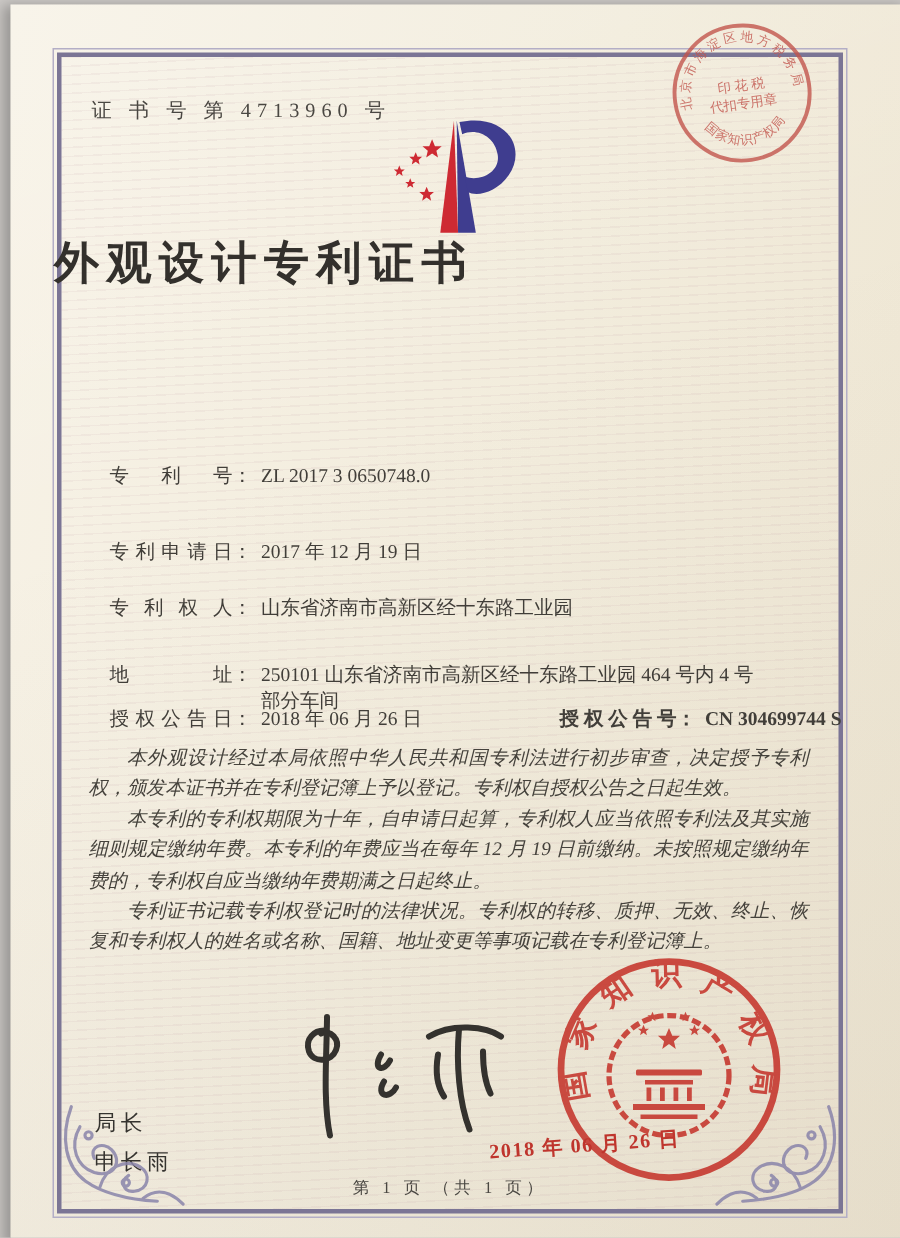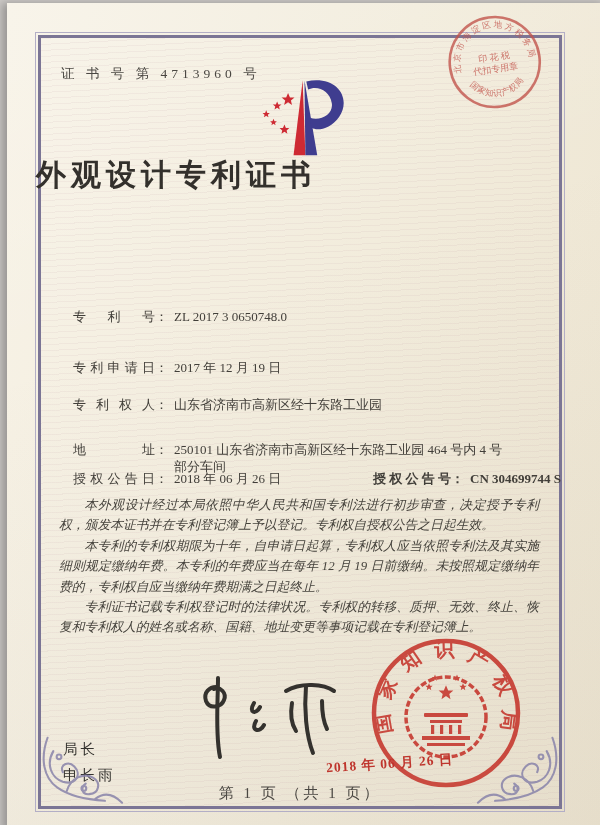--- a/index.html
+++ b/index.html
@@ -52,21 +52,21 @@
   }
   .signature{position:absolute;left:150px;top:640px;width:160px;height:90px;}
   .seal{position:absolute;left:328px;top:600px;width:164px;height:164px;}
   .seal-date{
     position:absolute;left:290px;top:720px;width:180px;
     font-size:13.5px;font-weight:600;color:#bf352d;letter-spacing:1px;
     transform:rotate(-4deg);
   }
   .footer{
     position:absolute;left:0;top:751px;width:528px;text-align:center;
-    font-size:15px;letter-spacing:3px;color:#4a4742;
+    font-size:11px;letter-spacing:3px;color:#4a4742;
   }
   .tax-stamp{position:absolute;left:437px;top:10px;width:102px;height:102px;transform:rotate(-8deg);}
   .flourish{position:absolute;width:86px;height:106px;}
   .flourish.bl{left:2px;top:668px;}
   .flourish.br{left:440px;top:668px;transform:scaleX(-1);}
   .shade{
     position:absolute;inset:0;pointer-events:none;
     background:linear-gradient(160deg,rgba(255,255,255,.18) 0%,rgba(0,0,0,0) 35%,rgba(116,100,80,.07) 100%);
   }
 </style>

